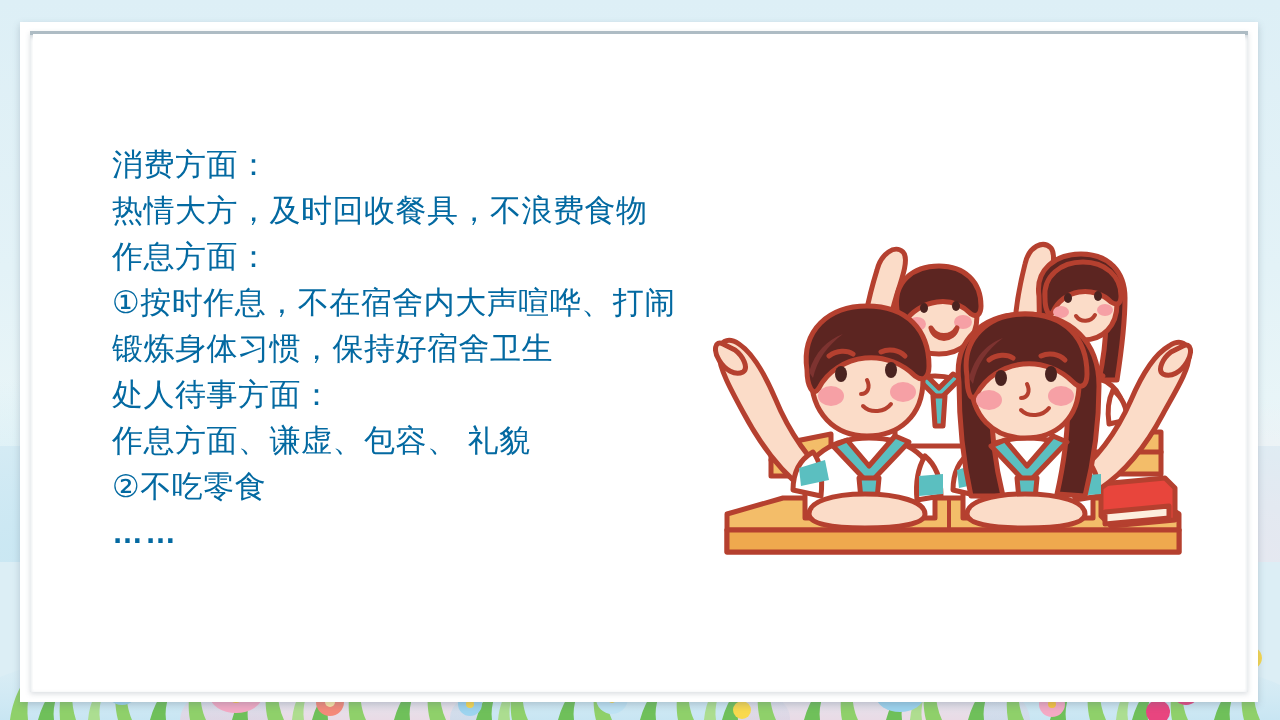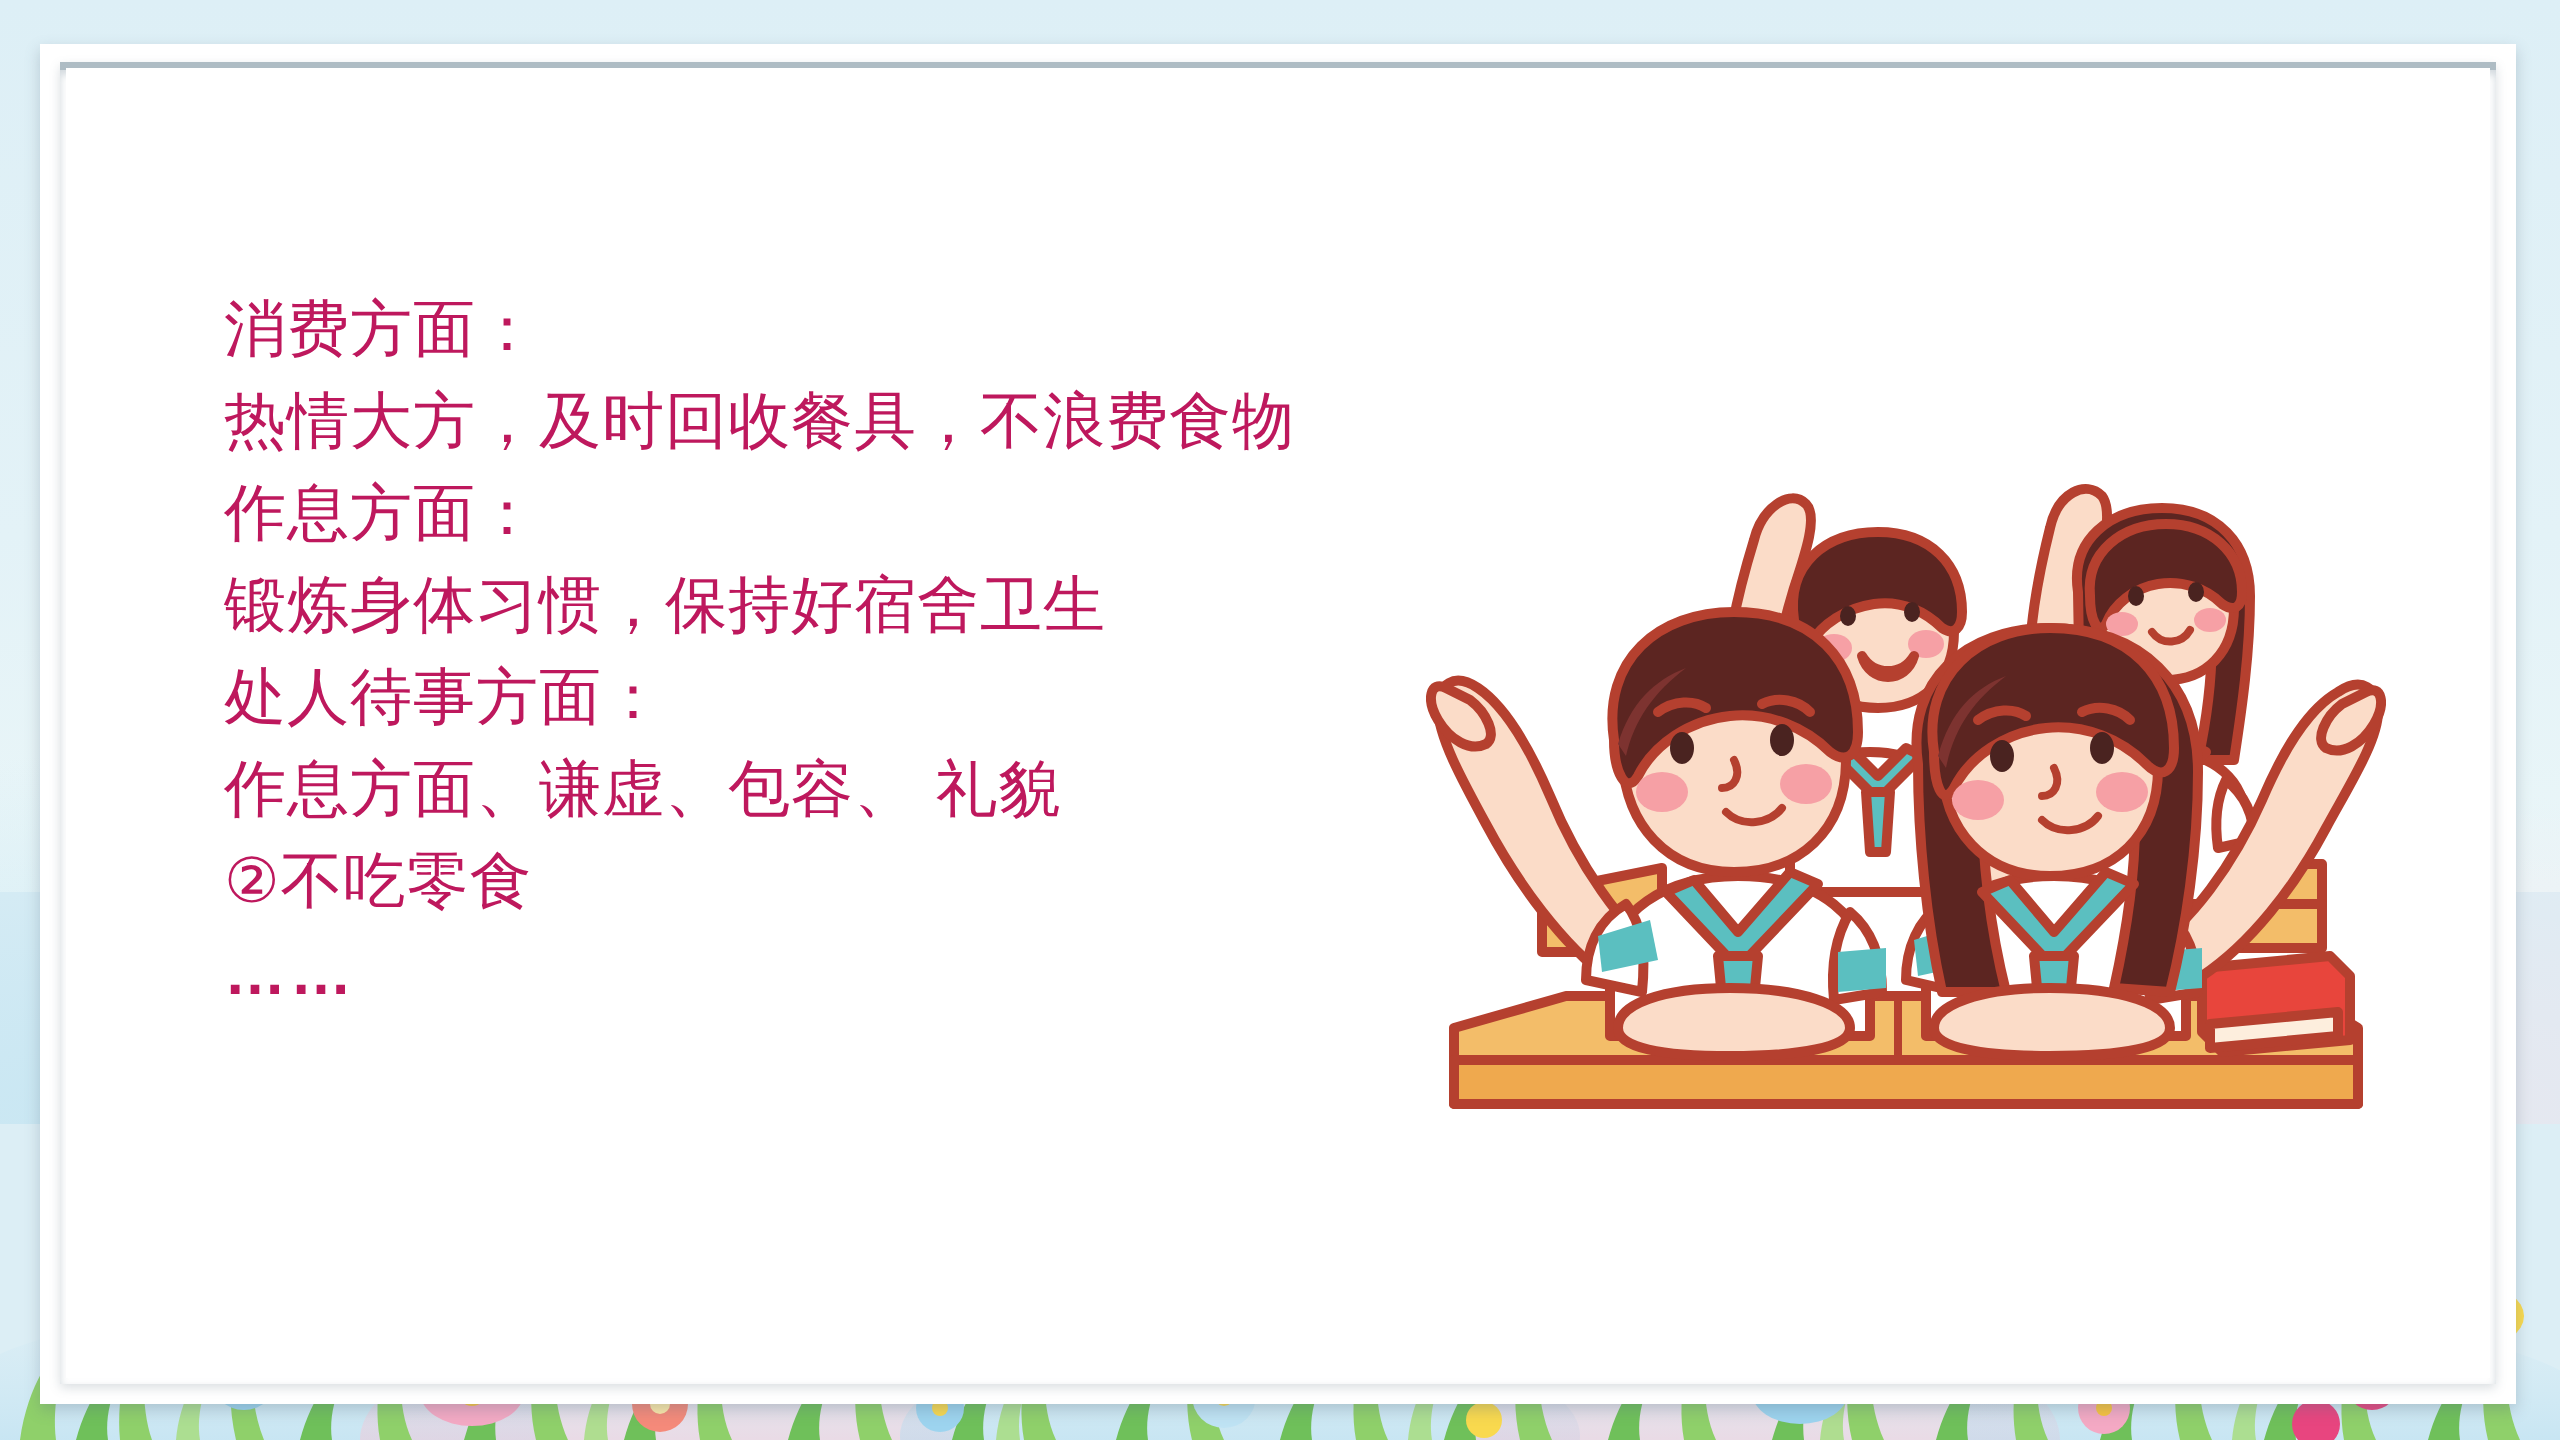--- a/index.html
+++ b/index.html
@@ -38,21 +38,21 @@
     box-shadow:inset 0 2px 4px rgba(120,140,155,.35), 0 2px 5px rgba(90,110,125,.22);
   }
   #slide-canvas {
     position:absolute; left:33px; top:34px; right:35px; bottom:31px;
     background:#ffffff; overflow:hidden;
   }
 
   
   #text-block {
     position:absolute; left:79px; top:108px; width:610px;
-    color:#be185d;
+    color:#0369a1;
     font-size:31px;
     line-height:46px;
     letter-spacing:.5px;
     white-space:nowrap;
   }
   .text-line { height:46px; }
   #ellipsis-line {
     font-size:31px; letter-spacing:2px; font-weight:700;
   }
 
@@ -184,20 +184,21 @@
 
 <div id="frame-outer"></div>
 <div id="frame-inner"></div>
 
 <div id="slide-canvas">
 
   <div id="text-block">
     <div class="text-line">消费方面：</div>
     <div class="text-line">热情大方，及时回收餐具，不浪费食物</div>
     <div class="text-line">作息方面：</div>
+    <div class="text-line">①按时作息，不在宿舍内大声喧哗、打闹</div>
     <div class="text-line">锻炼身体习惯，保持好宿舍卫生</div>
     <div class="text-line">处人待事方面：</div>
     <div class="text-line">作息方面、谦虚、包容、 礼貌</div>
     <div class="text-line">②不吃零食</div>
     <div class="text-line" id="ellipsis-line">……</div>
   </div>
 
   <div id="illustration">
     <svg viewBox="0 0 480 400" aria-hidden="true">
       <g stroke="#b5402f" stroke-width="5" stroke-linejoin="round" stroke-linecap="round">

